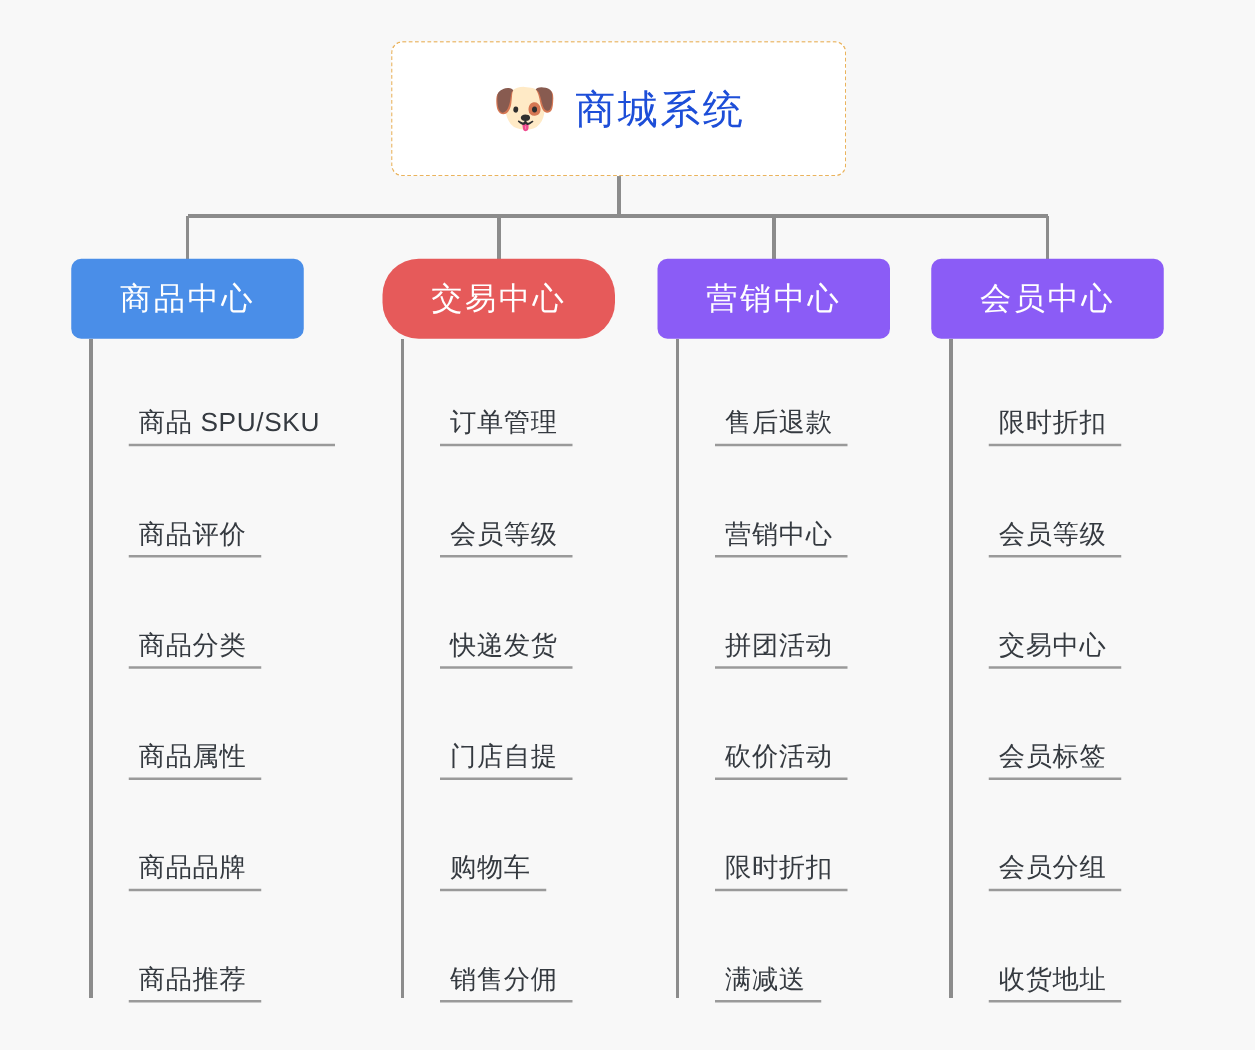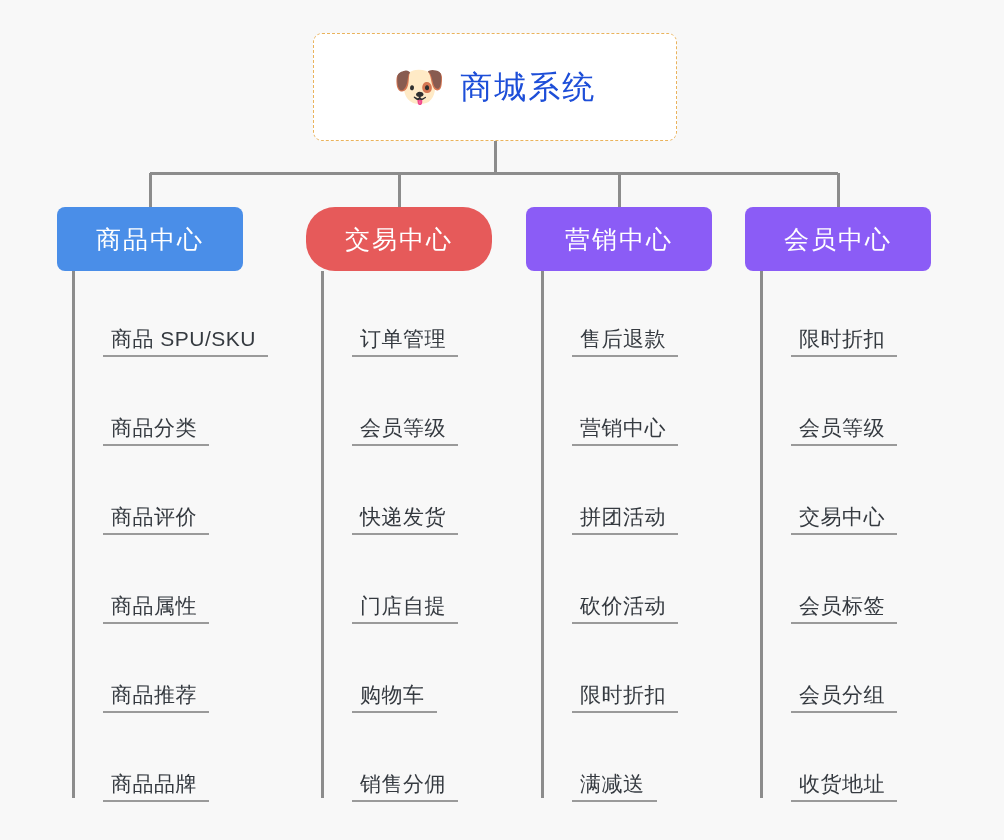--- a/index.html
+++ b/index.html
@@ -147,33 +147,33 @@
 
   <div class="column col-0">
     <div class="cat-box" style="background: rgb(74, 142, 232);">
       <span class="cat-label">商品中心</span>
     </div>
     <div class="leaf-list">
       <div class="leaf-item">
           <span class="leaf-inner"><span class="leaf-label">商品 SPU/SKU</span></span>
         </div>
       <div class="leaf-item">
+          <span class="leaf-inner"><span class="leaf-label">商品评价</span></span>
+        </div>
+      <div class="leaf-item">
           <span class="leaf-inner"><span class="leaf-label">商品分类</span></span>
         </div>
       <div class="leaf-item">
-          <span class="leaf-inner"><span class="leaf-label">商品评价</span></span>
-        </div>
-      <div class="leaf-item">
           <span class="leaf-inner"><span class="leaf-label">商品属性</span></span>
         </div>
       <div class="leaf-item">
+          <span class="leaf-inner"><span class="leaf-label">商品品牌</span></span>
+        </div>
+      <div class="leaf-item">
           <span class="leaf-inner"><span class="leaf-label">商品推荐</span></span>
-        </div>
-      <div class="leaf-item">
-          <span class="leaf-inner"><span class="leaf-label">商品品牌</span></span>
         </div>
     </div>
   </div>
 
   <div class="column col-1">
     <div class="cat-box" style="background: rgb(230, 90, 90); border-radius: 29px;">
       <span class="cat-label">交易中心</span>
     </div>
     <div class="leaf-list">
       <div class="leaf-item">

